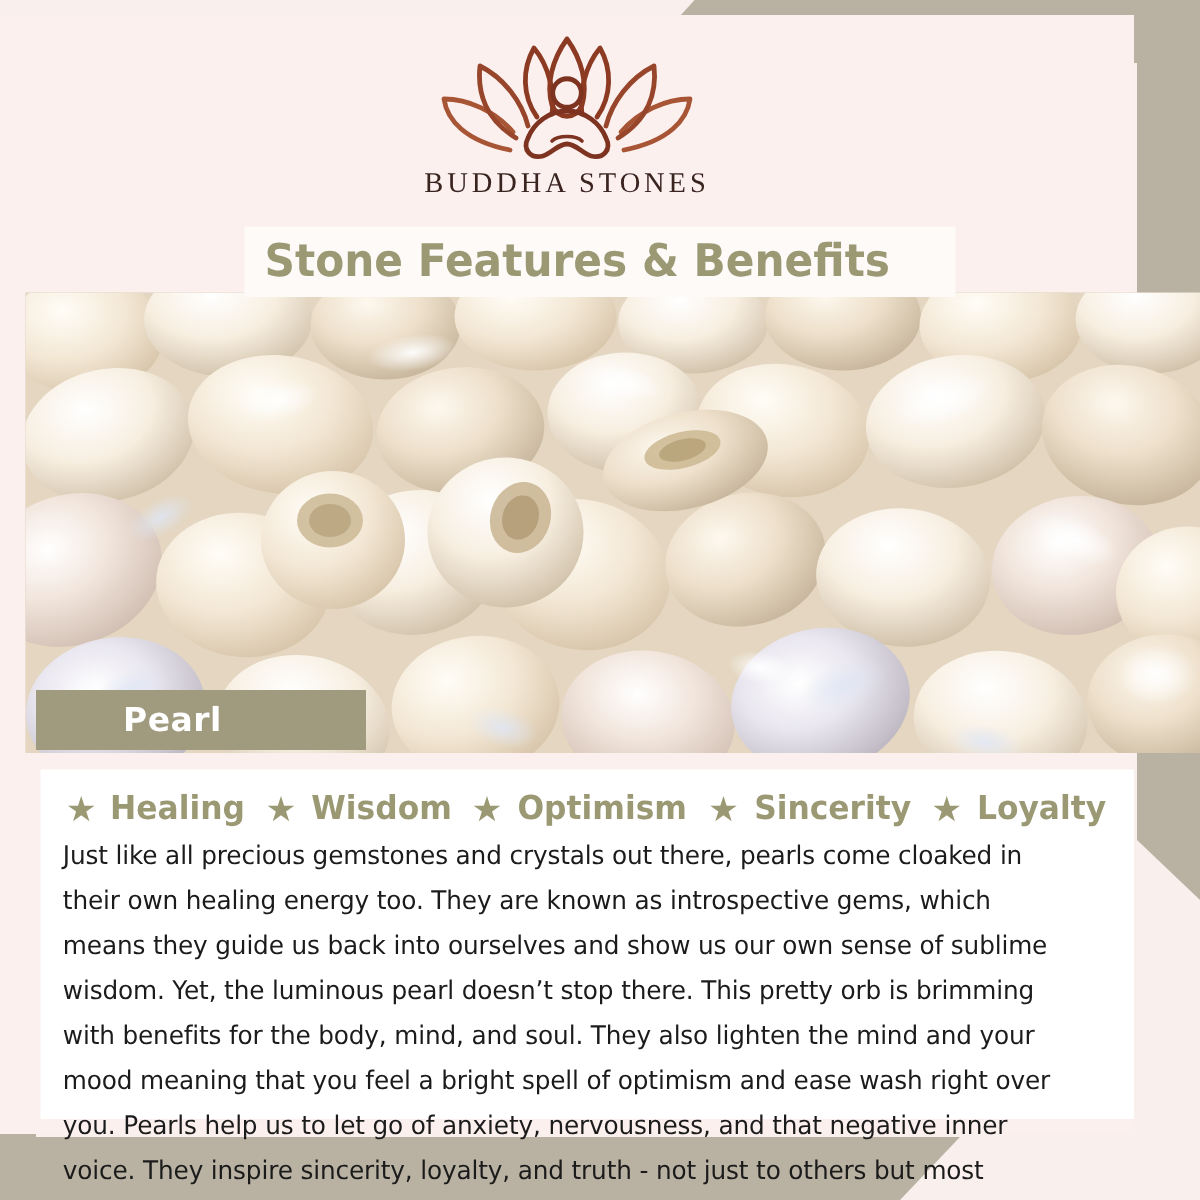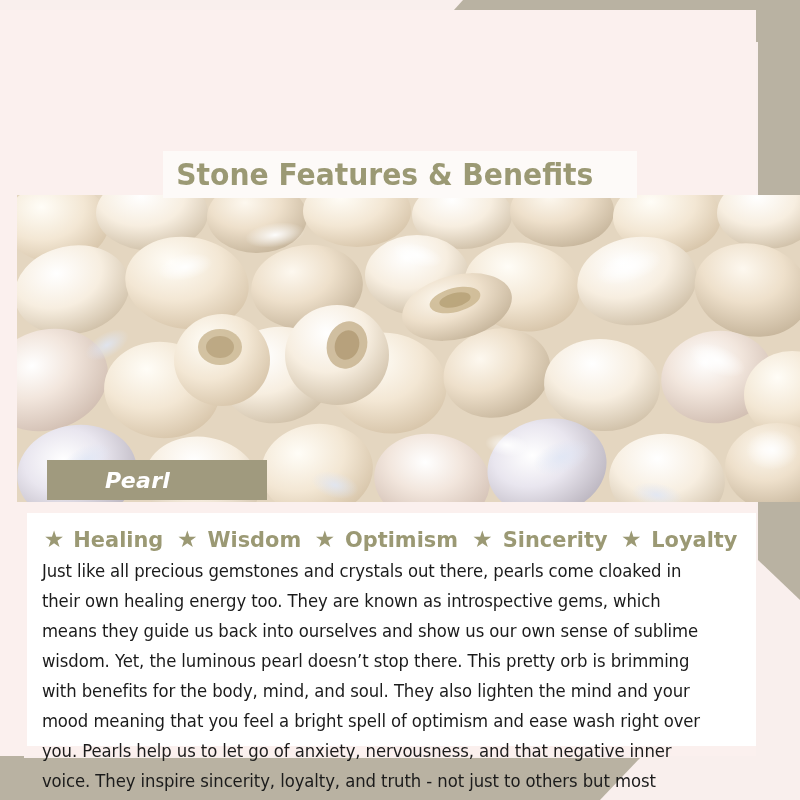--- a/index.html
+++ b/index.html
@@ -121,29 +121,28 @@
     overflow: hidden;
     background: #ded0bd;
   }
   #hero-photo svg {
     display: block;
   }
 
   
   #stone-name-bar {
     position: absolute;
-    left: 47px;
+    left: 24px;
     top: 450px;
     width: 220px;
     height: 40px;
     background: #a09a7e;
     display: flex;
     align-items: center;
     z-index: 6;
-    font-style: italic;
   }
   #stone-name {
     margin-left: 58px;
     color: #ffffff;
     font-family: "DejaVu Sans", sans-serif;
     font-weight: bold;
     font-size: 22px;
     letter-spacing: 0.3px;
   }
 
@@ -204,20 +203,49 @@
 
 <div id="poster">
 
   <div class="band" id="band-top-right"></div>
   <div class="band" id="band-right"></div>
   <div class="band" id="band-bottom-left"></div>
   <div class="band" id="band-left"></div>
 
   <div id="page">
 
+    <div id="header">
+      <div id="logo-block">
+        <svg id="lotus-icon" width="180" height="88" viewBox="0 0 180 88">
+          <g fill="none" stroke="#8c3a22" stroke-width="3.2" stroke-linecap="round" stroke-linejoin="round">
+
+            <path d="M52 78 C22 72 10 58 8 44 C24 44 42 52 54 66" stroke="#a85535"></path>
+
+            <path d="M128 78 C158 72 170 58 172 44 C156 44 138 52 126 66" stroke="#a85535"></path>
+
+            <path d="M56 70 C36 58 30 40 32 22 C48 30 60 46 64 62" stroke="#97452b"></path>
+
+            <path d="M124 70 C144 58 150 40 148 22 C132 30 120 46 116 62" stroke="#97452b"></path>
+
+            <path d="M70 56 C60 42 60 24 68 10 C78 22 82 40 80 54" stroke="#8c3a22"></path>
+
+            <path d="M110 56 C120 42 120 24 112 10 C102 22 98 40 100 54" stroke="#8c3a22"></path>
+
+            <path d="M90 4 C80 18 76 34 80 48 C84 58 96 58 100 48 C104 34 100 18 90 4" stroke="#8c3a22"></path>
+
+            <circle cx="90" cy="40" r="9.5" stroke="#7d3320"></circle>
+
+            <path d="M90 52 C78 52 68 60 64 70 C60 78 66 84 74 82 C80 80 84 74 90 74 C96 74 100 80 106 82 C114 84 120 78 116 70 C112 60 102 52 90 52 Z" stroke="#7d3320"></path>
+
+            <path d="M80 72 C84 68 96 68 100 72" stroke="#7d3320" stroke-width="2.4"></path>
+          </g>
+        </svg>
+        <div id="brand-name">BUDDHA STONES</div>
+      </div>
+    </div>
 
     <div id="hero-photo">
       <svg width="783" height="307" viewBox="0 0 783 307" preserveAspectRatio="none">
         <defs>
           <radialGradient id="pg1" cx="35%" cy="30%" r="75%">
             <stop offset="0%" stop-color="#fffdf7"></stop>
             <stop offset="55%" stop-color="#f3e7d4"></stop>
             <stop offset="100%" stop-color="#d8c6ab"></stop>
           </radialGradient>
           <radialGradient id="pg2" cx="40%" cy="28%" r="78%">

